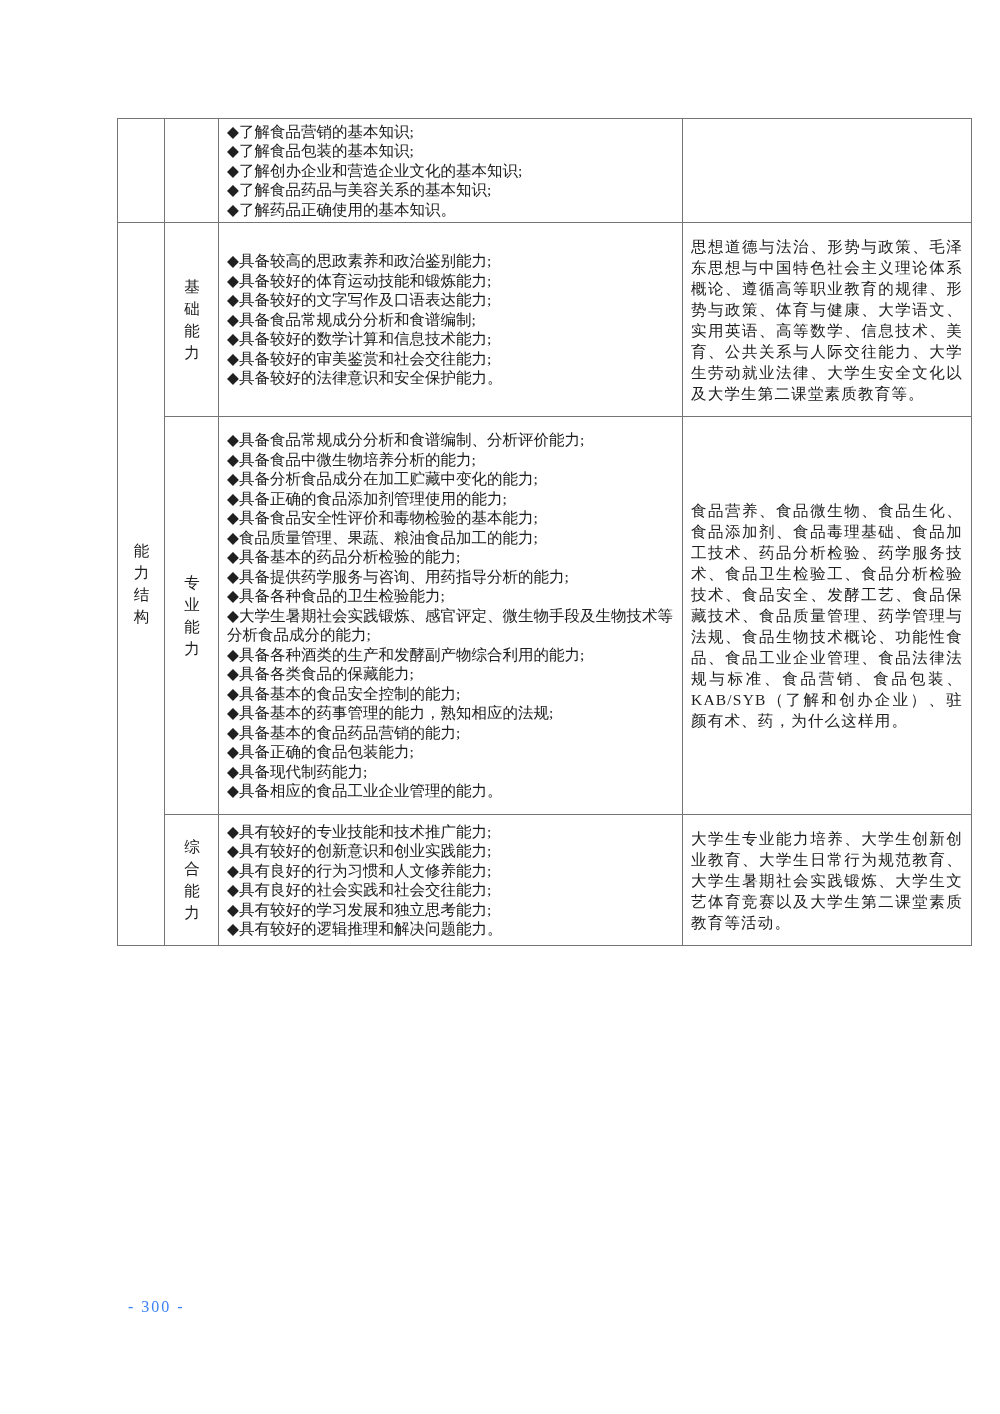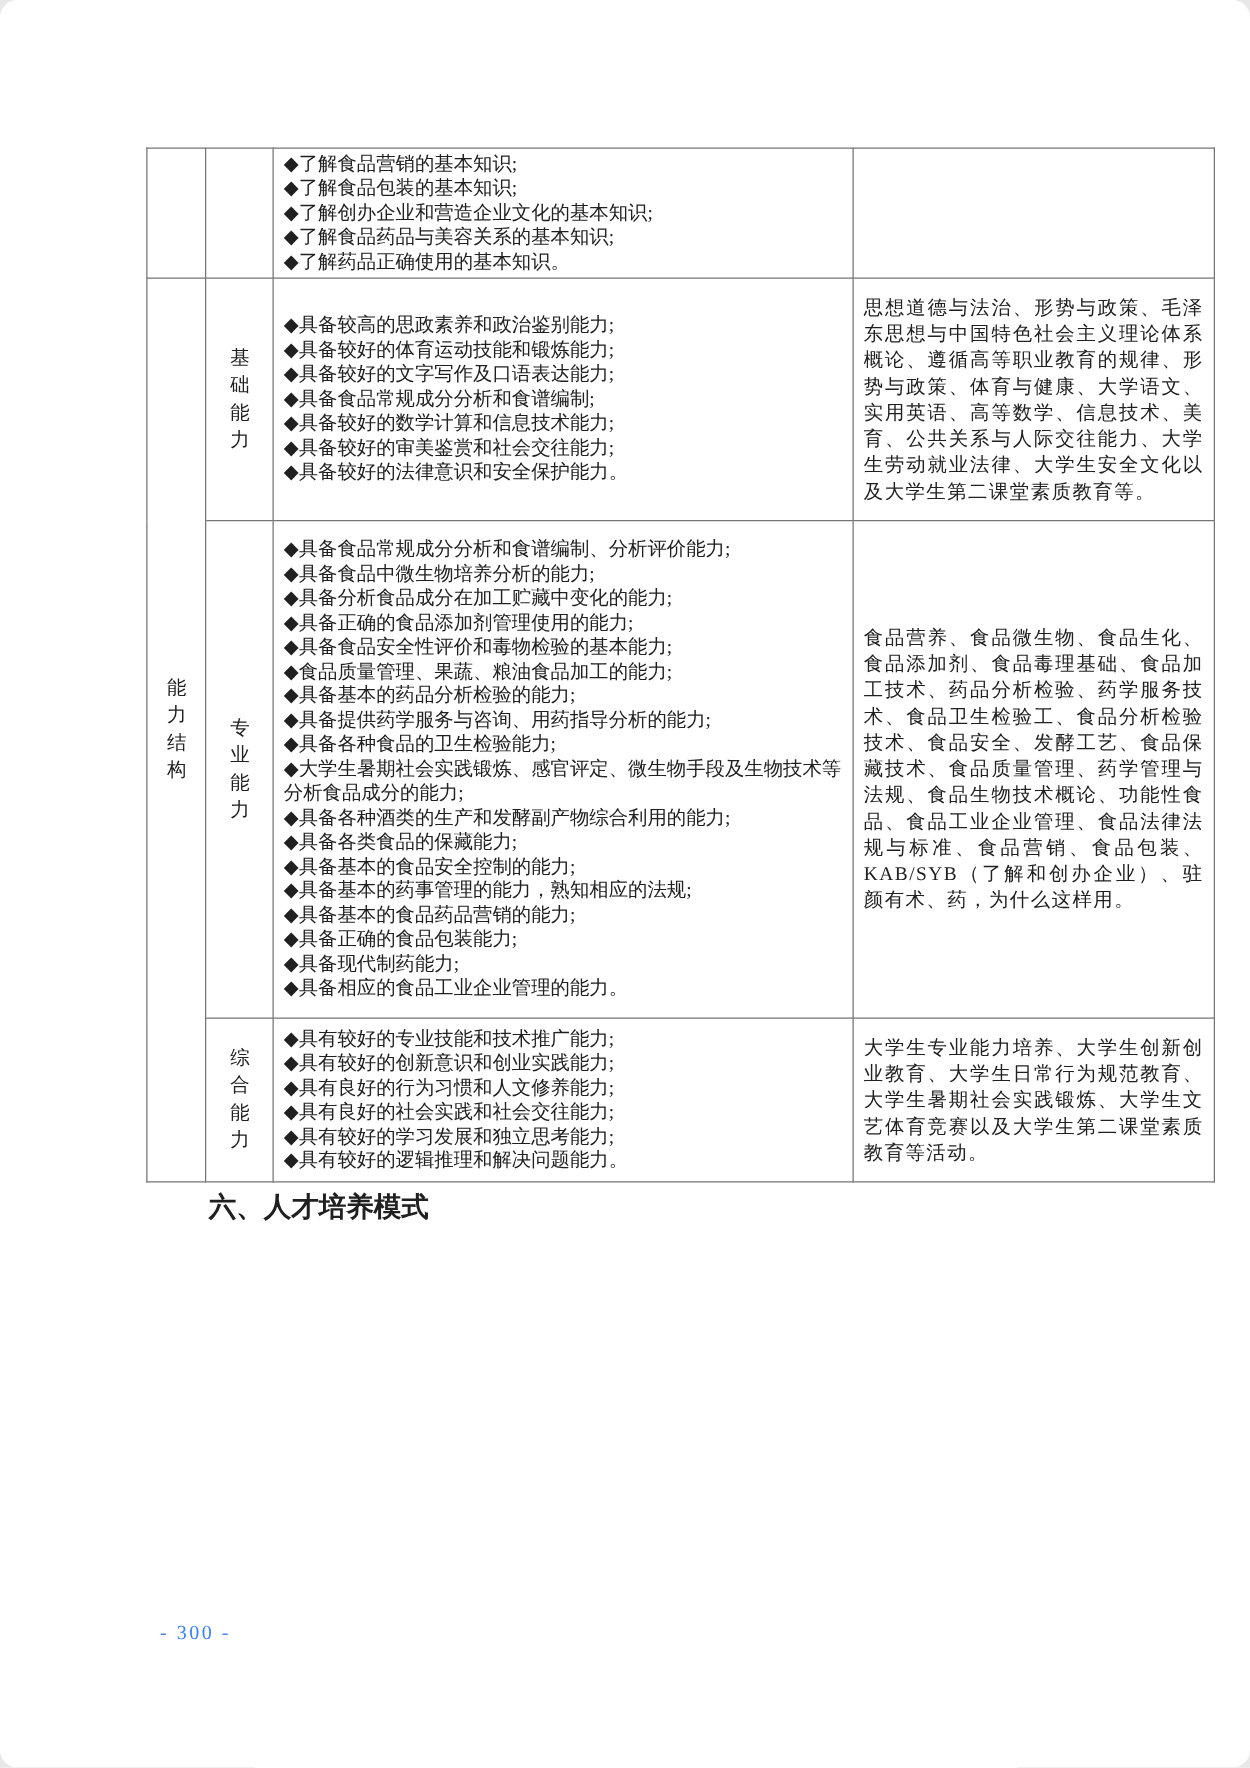--- a/index.html
+++ b/index.html
@@ -4,21 +4,20 @@
 <style>
   html,body{margin:0;padding:0;background:#e8e8e8;}
   .page{
     position:relative;
     width:1000px;height:1414px;
     background:#ffffff;
     font-family:"Liberation Serif","DejaVu Serif",serif;
     color:#202020;
     overflow:hidden;
     margin:0 auto;
-    border-radius:14px;
   }
   
   table.ability{
     position:absolute;left:117px;top:118px;
     width:786px;
     border-collapse:collapse;
     table-layout:fixed;
   }
   table.ability td{
     border:1px solid #757575;
@@ -162,19 +161,18 @@
             </div>
       </td>
       <td class="c4w">
         <div class="courses">大学生专业能力培养、大学生创新创业教育、大学生日常行为规范教育、大学生暑期社会实践锻炼、大学生文艺体育竞赛以及大学生第二课堂素质教育等活动。</div>
       </td>
     </tr>
   </tbody>
     </table>
 
   <div class="content">
-    <h2 class="sec-heading">六、人才培养模式</h2>
 
   </div>
 
   <div class="page-number">- 300 -</div>
 
 </div>
 
 </body></html>

